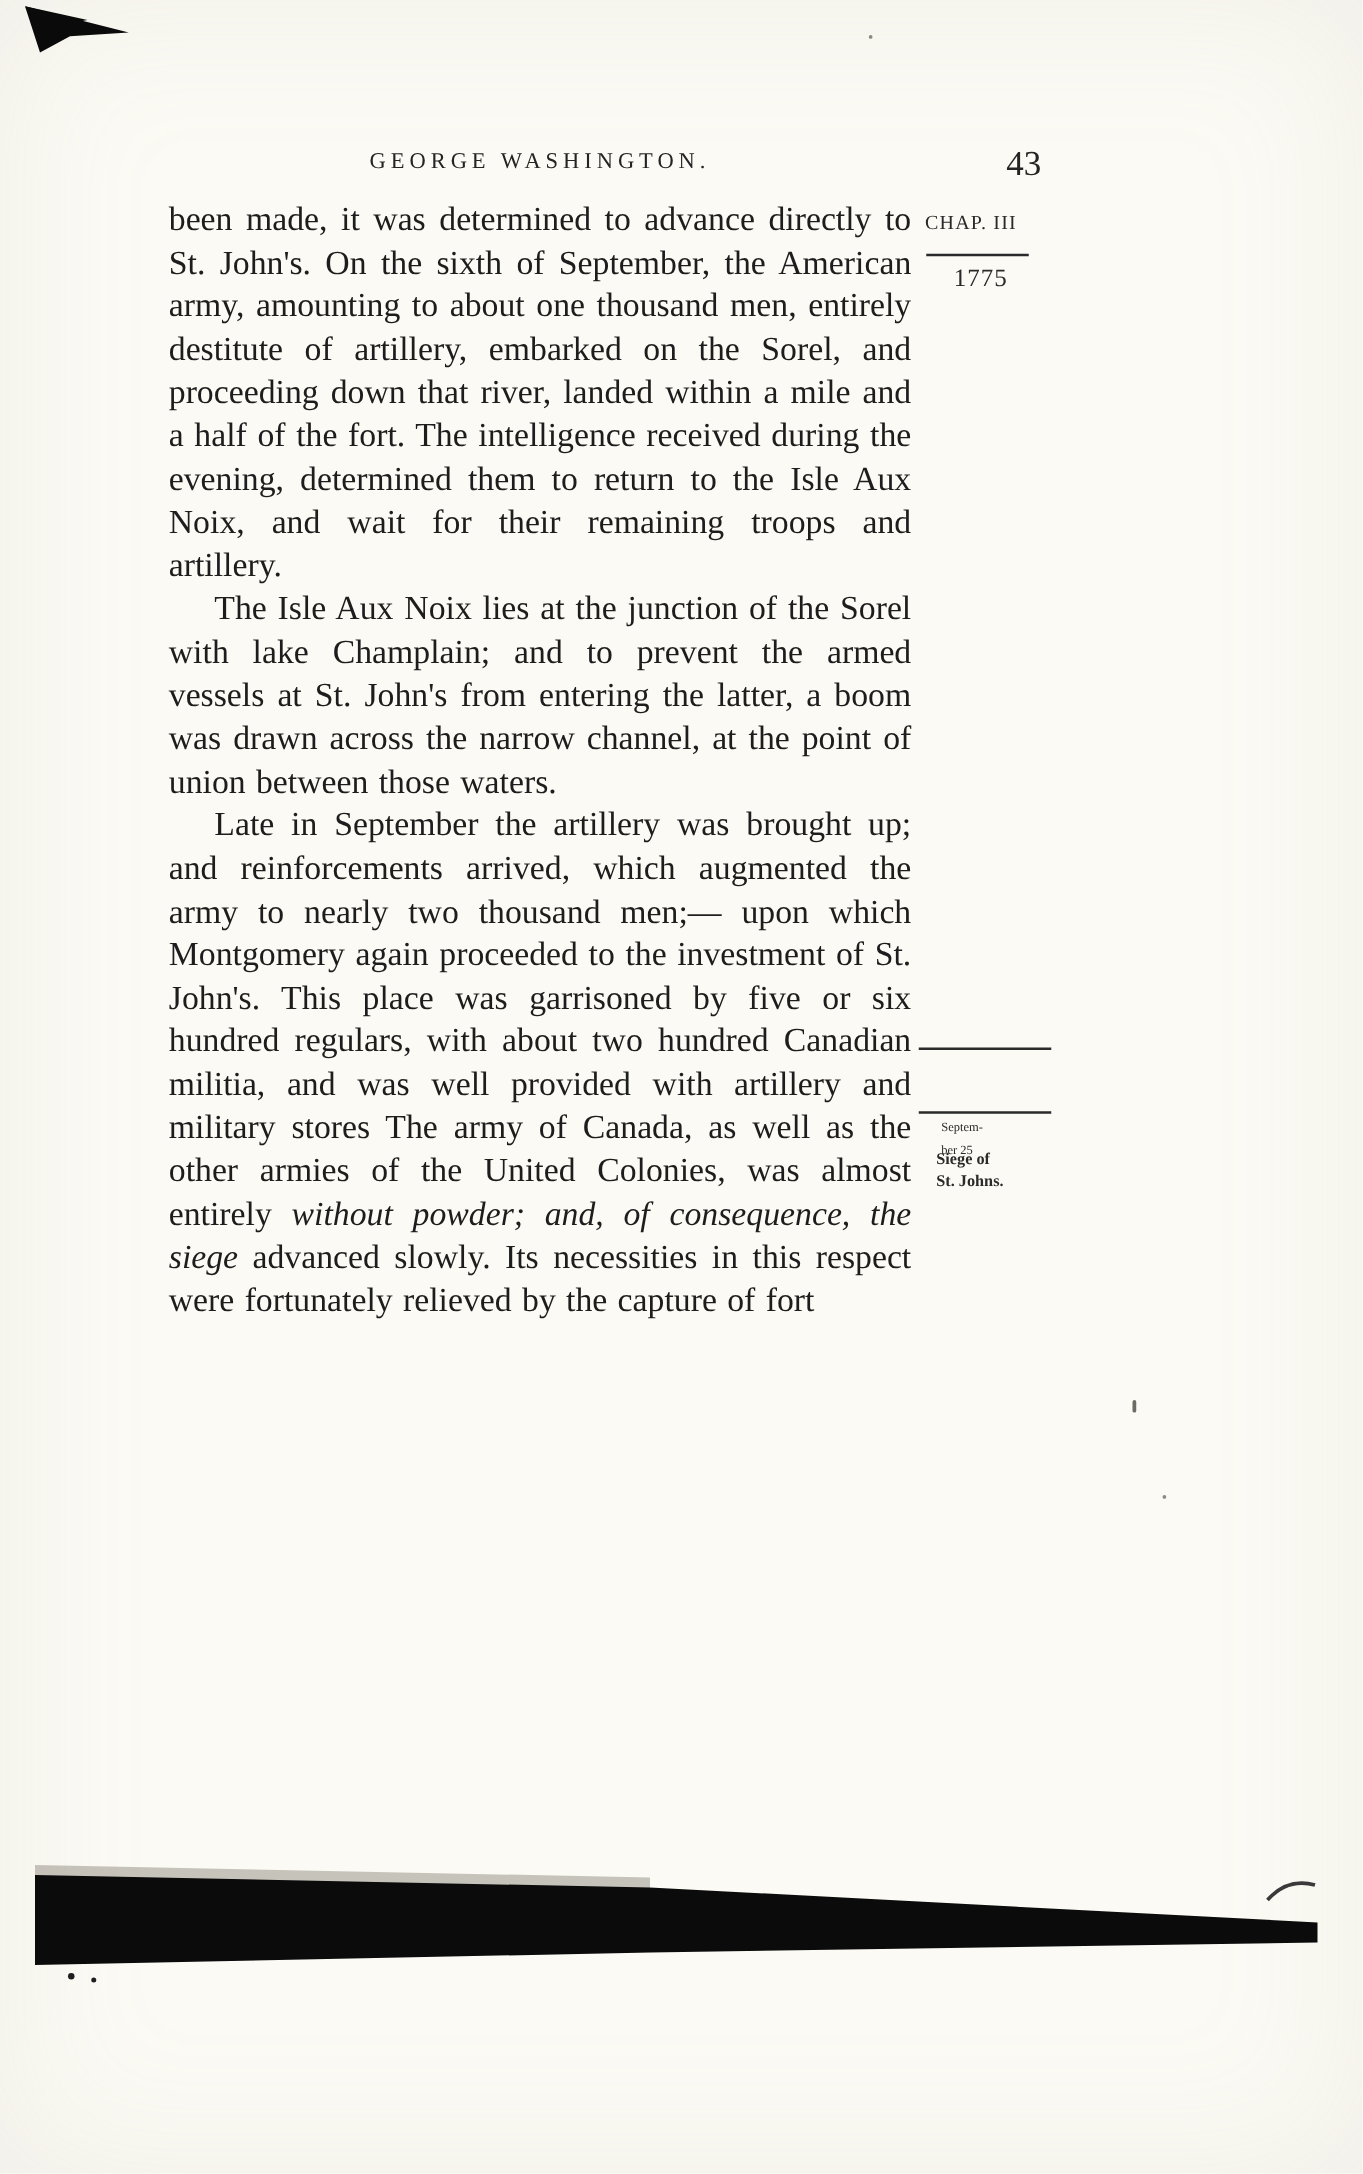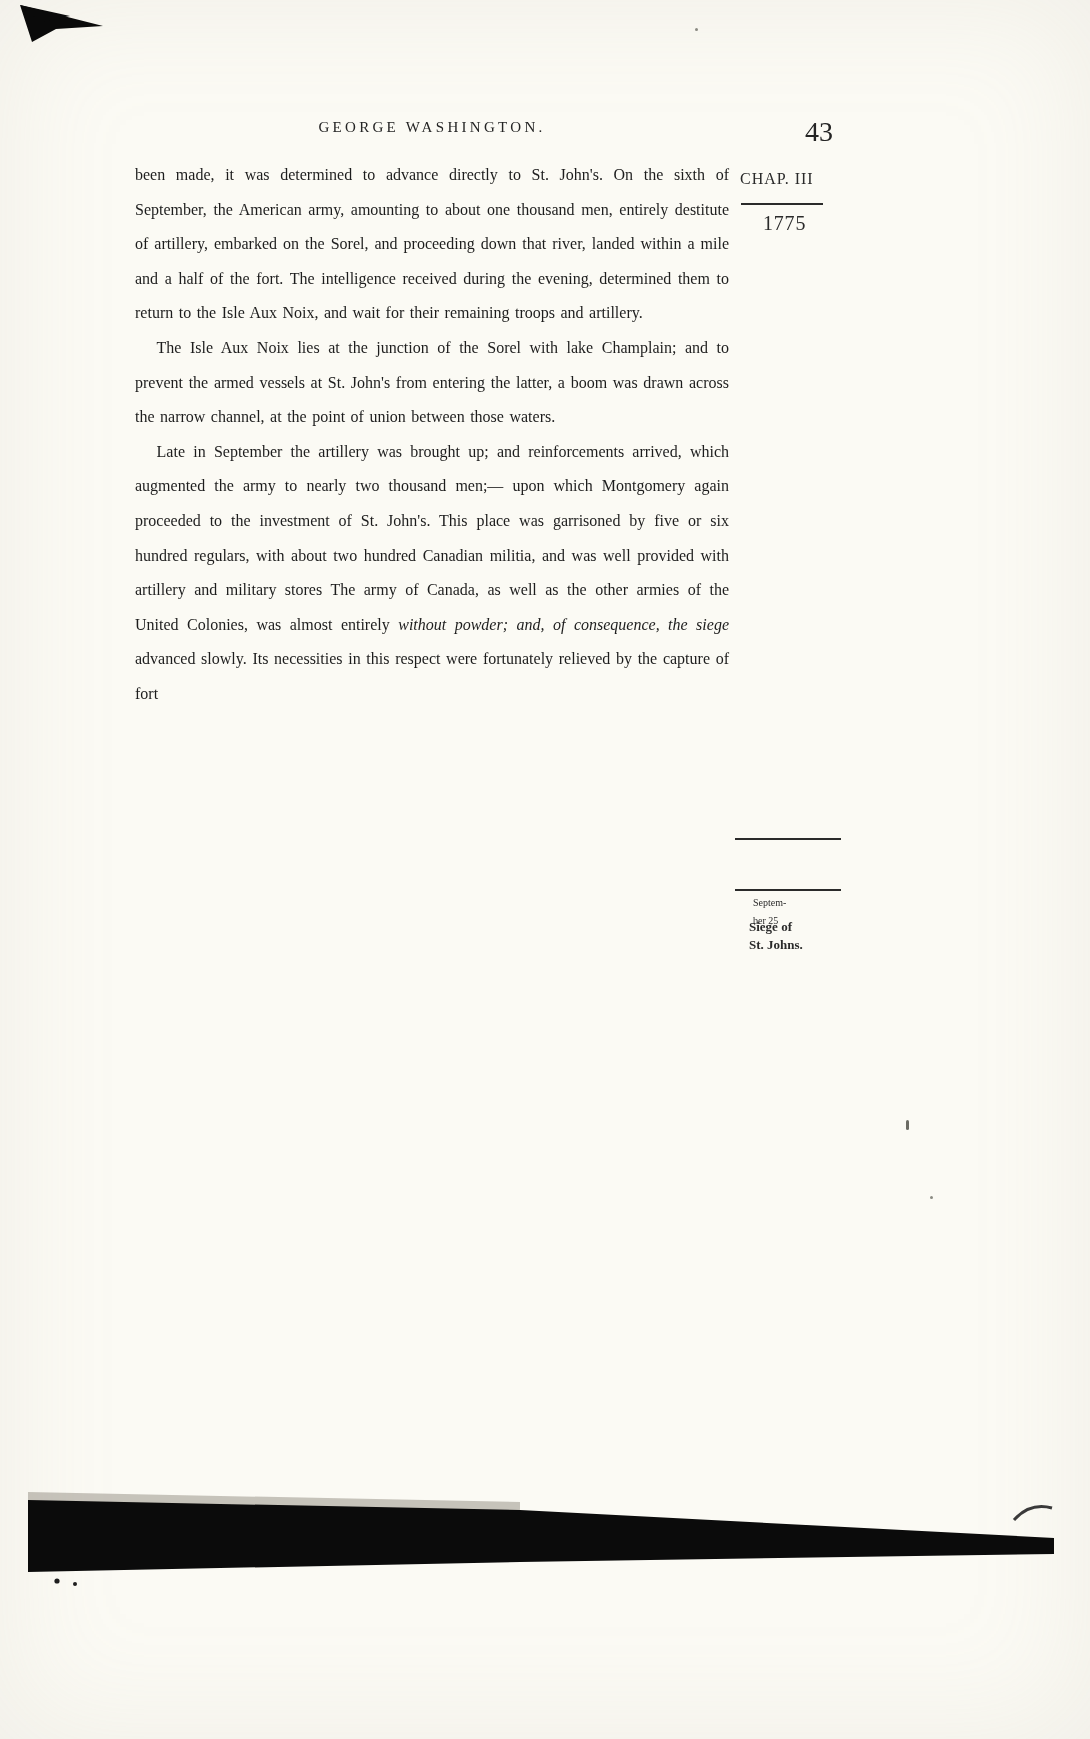--- a/index.html
+++ b/index.html
@@ -16,33 +16,33 @@
     color: #1c1c1c;
     box-shadow: inset 0 0 120px rgba(180,175,160,0.15);
   }
 
   
   .running-head {
     position: absolute; left: 135px; top: 118px; width: 594px;
     text-align: center;
   }
   .head-title {
-    font-size: 15px;
+    font-size: 18px;
     letter-spacing: 0.22em;
     color: #242424;
   }
   .page-number {
     position: absolute; left: 805px; top: 116px;
     font-size: 28px; color: #242424;
   }
 
   
   .text-block {
     position: absolute; left: 135px; top: 158px; width: 594px;
-    font-size: 16px; line-height: 34.6px;
+    font-size: 27px; line-height: 34.6px;
     text-align: justify;
     word-spacing: 1.5px;
     color: #1d1d1d;
   }
   .para { text-indent: 1.35em; hyphens: none; }
   .para.no-indent { text-indent: 0; }
   .para em { font-style: italic; }
 
   
   .margin-note { position: absolute; color: #2a2a2a; }

